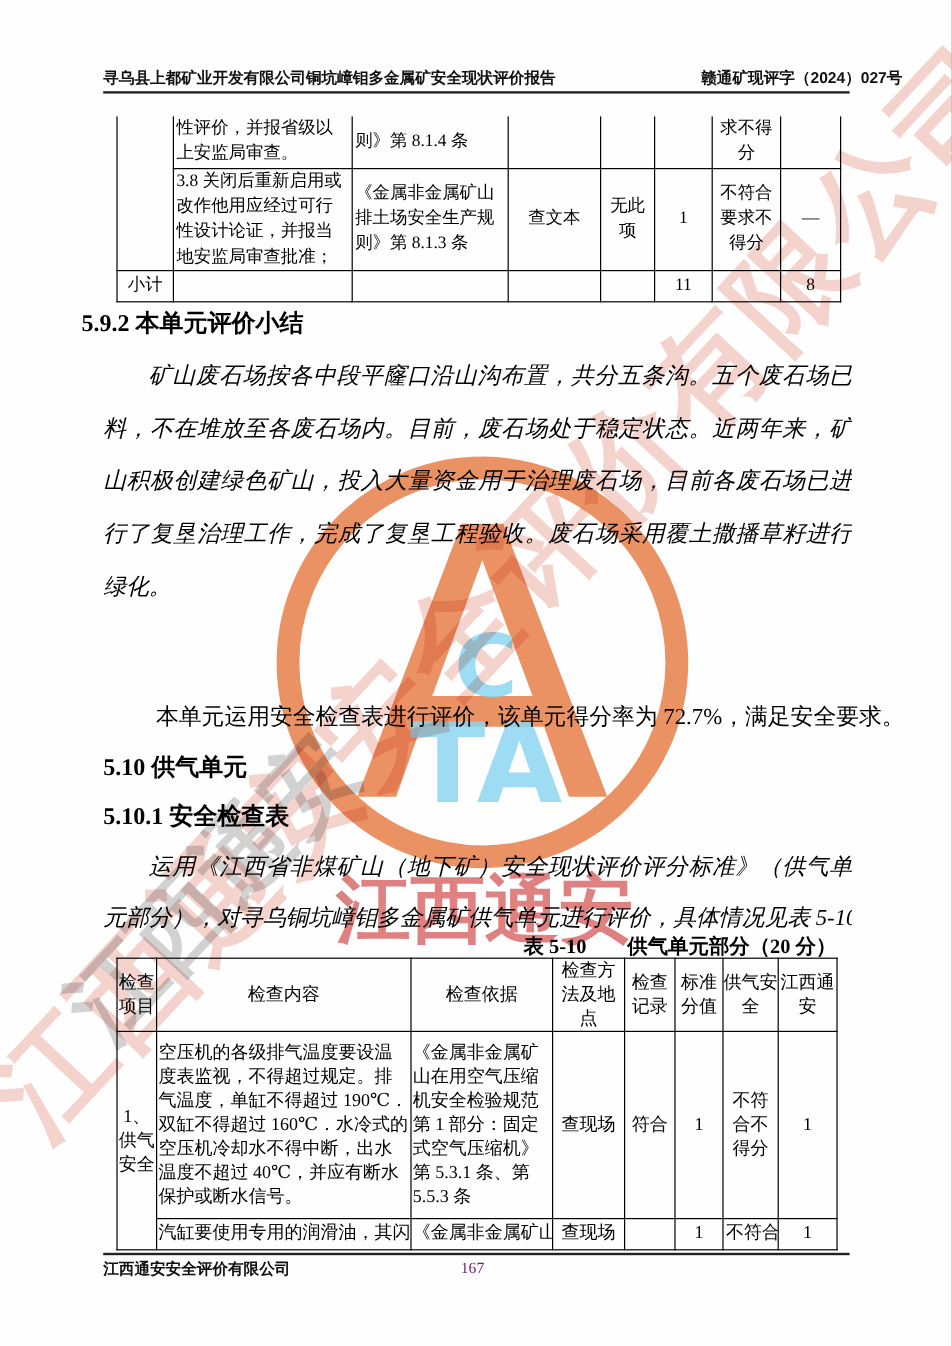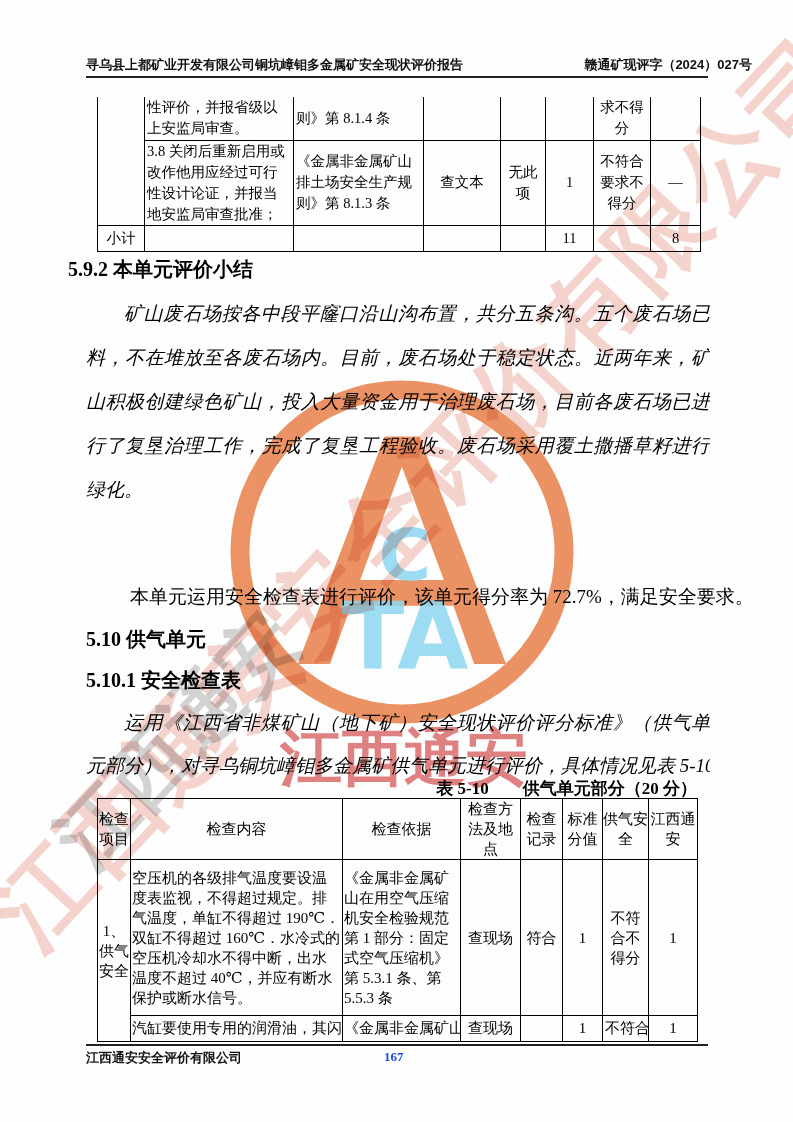--- a/index.html
+++ b/index.html
@@ -6,21 +6,21 @@
   #page{
     position:relative;width:793px;height:1122px;background:#fefefe;
     margin:0 auto;overflow:hidden;
     font-family:"Liberation Serif","DejaVu Serif",serif;color:#000;padding-left:44px;
   }
   .abs{position:absolute;}
   
   .hdr-text{font-family:"Liberation Sans","DejaVu Sans",sans-serif;font-weight:bold;font-size:13px;color:#111;white-space:nowrap;}
   .rule{background:#222;}
   .ftr-text{font-family:"Liberation Sans","DejaVu Sans",sans-serif;font-weight:bold;font-size:13px;color:#111;white-space:nowrap;}
-  .pageno{font-size:13px;color:#1d4ed8;font-weight:bold;}
+  .pageno{font-size:13px;color:#701a75;}
   
   .h2{font-size:20px;font-weight:bold;white-space:nowrap;}
   .para{width:624px;font-size:19px;font-style:italic;}
   .pline{height:44px;line-height:44px;text-align:justify;text-align-last:justify;overflow:hidden;}
   .pline.last{text-align-last:left;}
   .pline.nowrapline{white-space:nowrap;text-align-last:left;}
   .indent{text-indent:38px;}
   .oneline{font-size:19px;white-space:nowrap;}
   .caption{font-size:17px;font-weight:bold;text-align:right;white-space:nowrap;}
   

